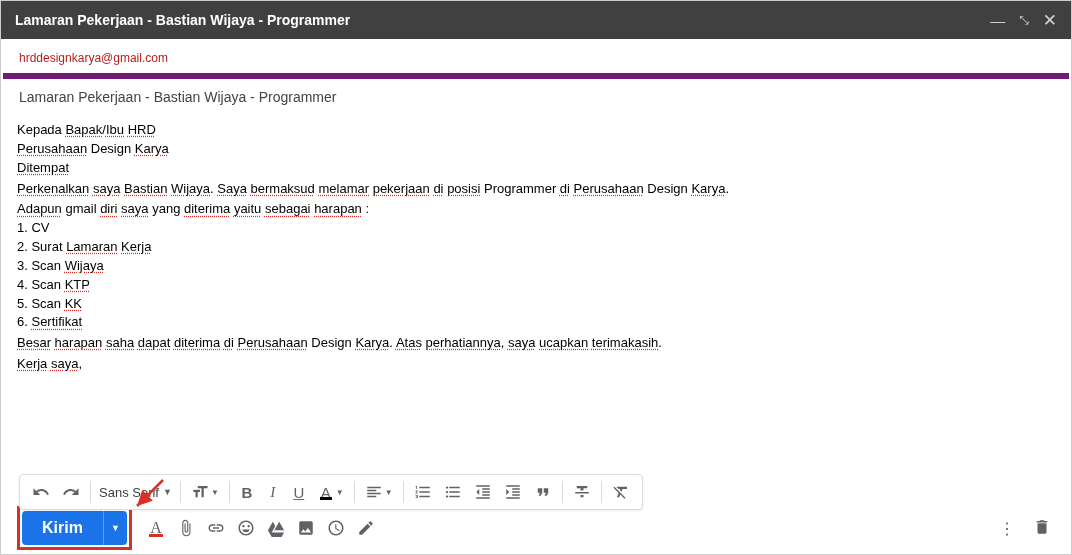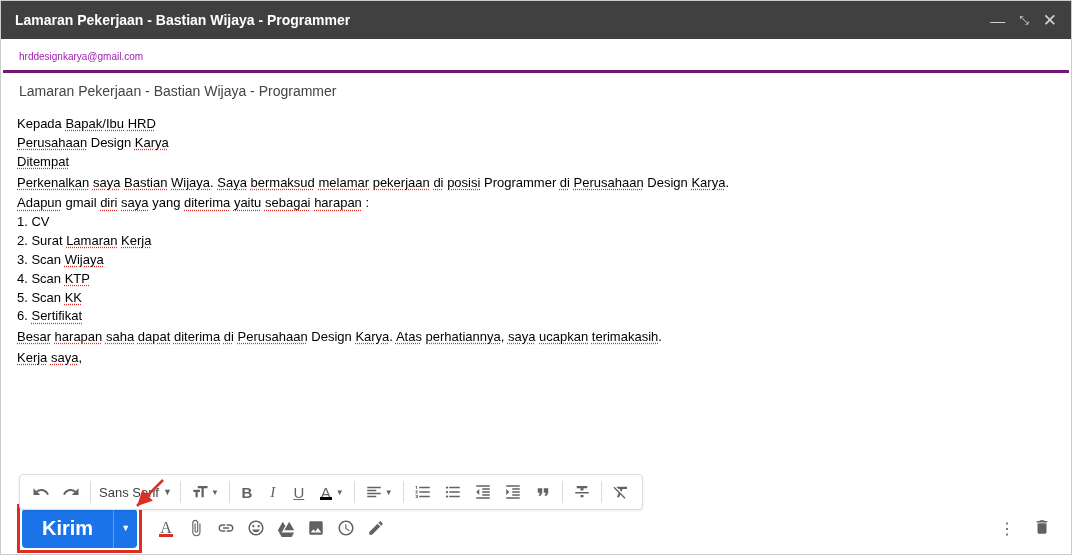--- a/index.html
+++ b/index.html
@@ -3,38 +3,38 @@
 <meta charset="utf-8">
 <style>
 * { margin: 0; padding: 0; box-sizing: border-box; }
 body { font-family: Arial, sans-serif; font-size: 13px; background: #fff; width: 1072px; height: 555px; overflow: hidden; border: 1px solid #ccc; position: relative; }
 
 .titlebar { height: 38px; background: #404040; color: #fff; display: flex; align-items: center; padding: 0 14px; font-size: 14px; }
 .titlebar .title { font-weight: bold; flex: 1; }
 .titlebar .win-btns { display: flex; gap: 14px; align-items: center; }
 .titlebar .win-btns span { cursor: pointer; color: #d0d0d0; font-size: 15px; }
 
-.recipients { padding: 12px 16px 8px; color: #a21caf; font-size: 10px; border-bottom: 3px solid #701a75; margin: 0 2px; }
+.recipients { padding: 12px 16px 8px; color: #b91c1c; font-size: 12px; border-bottom: 6px solid #701a75; margin: 0 2px; }
 .subject { padding: 10px 16px; color: #444; font-size: 14px; margin: 0 2px; }
 
 .body { padding: 6px 16px; color: #000000; font-size: 13px; line-height: 1.45; height: 320px; overflow: hidden; }
 .body .sp { text-decoration: underline; text-decoration-style: dotted; text-decoration-color: #d93025; text-underline-offset: 2px; }
 .body p { margin: 0; }
 .body .blk { margin-top: 2px; }
 
 .format-bar { position: absolute; left: 18px; bottom: 44px; height: 36px; background: #fff; border: 1px solid #dadce0; border-radius: 4px; display: flex; align-items: center; padding: 0 6px; box-shadow: 0 1px 3px rgba(0,0,0,0.08); z-index: 5; }
 .format-bar .sep { width: 1px; height: 22px; background: #dadce0; margin: 0 4px; }
 .format-bar .fbtn { padding: 4px 6px; color: #5f6368; cursor: pointer; display: flex; align-items: center; justify-content: center; min-width: 26px; height: 28px; border-radius: 3px; }
 .format-bar .font-sel { font-size: 13px; color: #3c4043; padding: 0 4px; display: flex; align-items: center; gap: 4px; }
 .format-bar .font-sel .caret { font-size: 9px; color: #5f6368; }
 
 .bottom-bar { position: absolute; bottom: 0; left: 0; right: 0; height: 52px; display: flex; align-items: center; padding: 0 16px; background: #fff; }
 .send-wrap { border: 3px solid #d93025; padding: 2px; display: flex; border-radius: 0; }
 .send-btn { display: flex; align-items: stretch; }
-.send-main { background: #1a73e8; color: #fff; font-weight: bold; font-size: 20px; padding: 8px 20px; border-radius: 4px 0 0 4px; cursor: pointer; display: flex; align-items: center; }
+.send-main { background: #1a73e8; color: #fff; font-weight: bold; font-size: 16px; padding: 8px 20px; border-radius: 4px 0 0 4px; cursor: pointer; display: flex; align-items: center; }
 .send-drop { background: #1a73e8; color: #fff; width: 24px; border-left: 1px solid rgba(255,255,255,0.3); border-radius: 0 4px 4px 0; display: flex; align-items: center; justify-content: center; cursor: pointer; font-size: 9px; }
 .toolbar-icons { display: flex; align-items: center; gap: 2px; margin-left: 10px; }
 .toolbar-icons .tbtn { width: 28px; height: 28px; display: flex; align-items: center; justify-content: center; color: #5f6368; cursor: pointer; border-radius: 3px; }
 .right-actions { margin-left: auto; display: flex; align-items: center; gap: 10px; color: #5f6368; }
 .right-actions .rbtn { cursor: pointer; padding: 4px; }
 
 .arrow { position: absolute; bottom: 38px; left: 128px; z-index: 6; pointer-events: none; }
 .cutoff { position: absolute; bottom: 55px; left: 18px; color: #222; font-size: 13px; z-index: 2; }
 
 .ico { width: 18px; height: 18px; }

